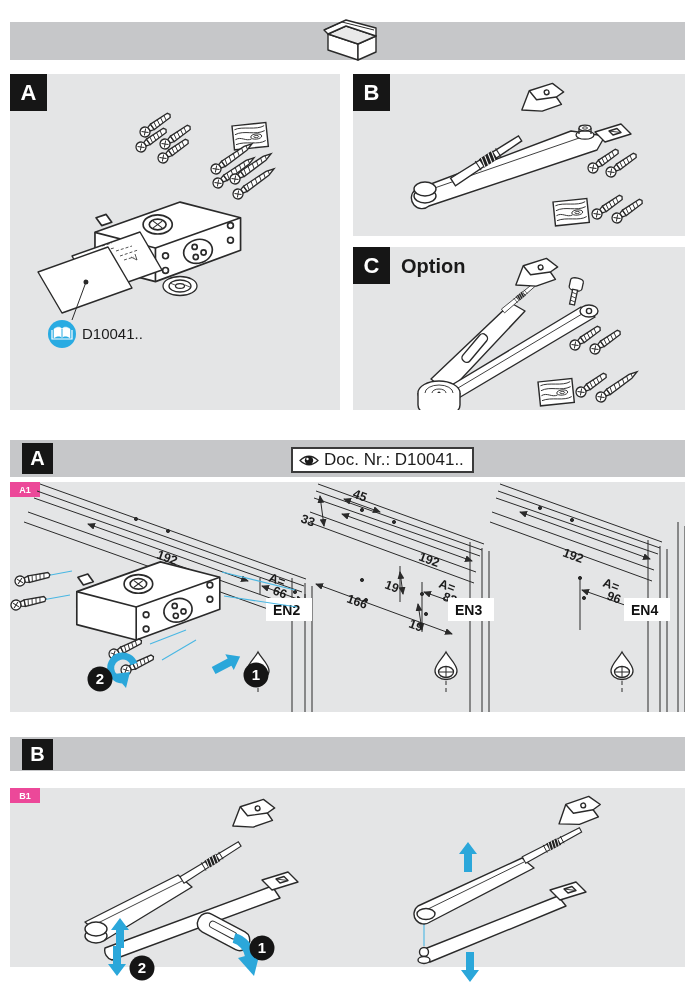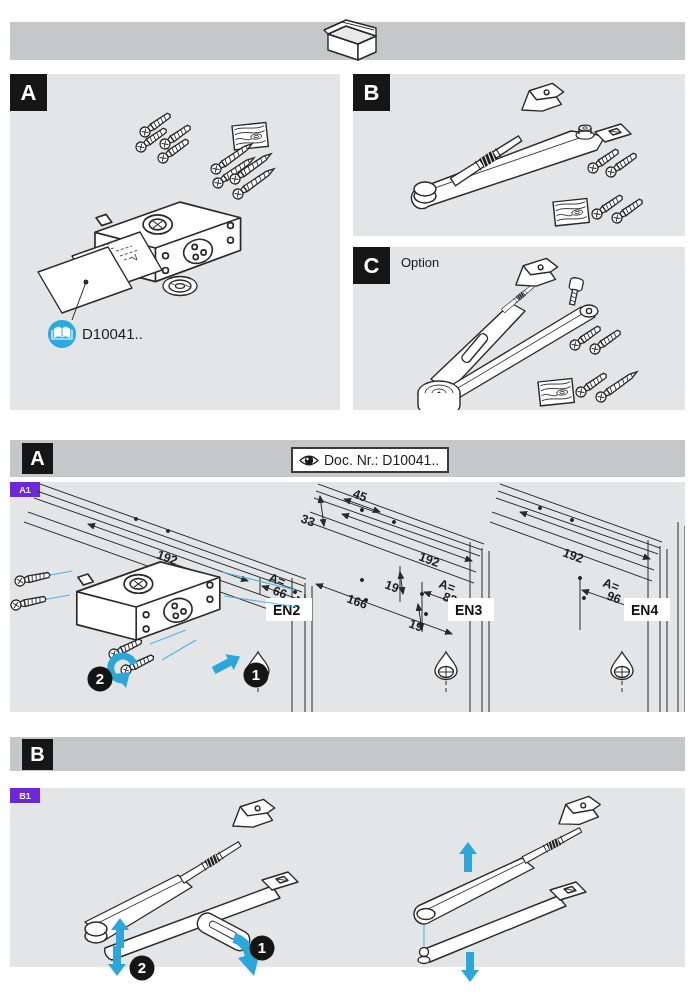--- a/index.html
+++ b/index.html
@@ -3,30 +3,30 @@
 <meta charset="utf-8">
 <style>
   html,body{margin:0;padding:0;background:#ffffff;}
   .page{position:relative;width:695px;height:994px;background:#ffffff;
         font-family:"Liberation Sans",sans-serif;overflow:hidden;}
   .graybar{position:absolute;background:#c6c7c9;}
   .panel{position:absolute;background:#e4e5e6;}
   .tag-lg{position:absolute;left:0;top:0;width:37px;height:37px;background:#161616;
           color:#fff;font-weight:bold;font-size:22px;display:flex;align-items:center;
           justify-content:center;}
-  .tag-sm{position:absolute;left:0;top:0;min-width:24px;height:15px;background:#6d28d9;
+  .tag-sm{position:absolute;left:0;top:0;min-width:24px;height:15px;background:#ec4899;
           color:#fff;font-weight:bold;font-size:9px;display:flex;align-items:center;
           justify-content:center;padding:0 3px;}
   .hdr-sq{position:absolute;left:12px;top:3px;width:31px;height:31px;background:#161616;
           color:#fff;font-weight:bold;font-size:20px;display:flex;align-items:center;
           justify-content:center;}
   .docbox{position:absolute;left:281px;top:7px;height:22px;background:#fff;
           border:2px solid #3a3a3a;display:flex;align-items:center;gap:4px;
-          padding:0 8px 0 5px;font-size:14px;color:#1c1c1c;white-space:nowrap;}
-  .optlabel{position:absolute;left:48px;top:8px;font-size:13px;font-weight:normal;color:#1a1a1a;}
+          padding:0 8px 0 5px;font-size:17px;color:#1c1c1c;white-space:nowrap;}
+  .optlabel{position:absolute;left:48px;top:8px;font-size:20px;font-weight:bold;color:#1a1a1a;}
   svg{position:absolute;left:0;top:0;}
   svg .ln{stroke:#2a2a2a;stroke-width:1.4;fill:#fff;stroke-linejoin:round;}
   svg .thin{stroke:#2a2a2a;stroke-width:0.9;fill:none;}
   svg .dim{stroke:#2a2a2a;stroke-width:1;fill:none;}
   svg .blue{stroke:#49b7e3;stroke-width:1.1;fill:none;}
   svg .dtxt{font-family:"Liberation Sans",sans-serif;font-size:12.5px;font-weight:bold;fill:#1c1c1c;}
   svg .entxt{font-family:"Liberation Sans",sans-serif;font-size:14px;font-weight:bold;fill:#111;}
   svg .badge-t{font-family:"Liberation Sans",sans-serif;font-size:15px;font-weight:bold;fill:#fff;
                text-anchor:middle;}
 </style>

